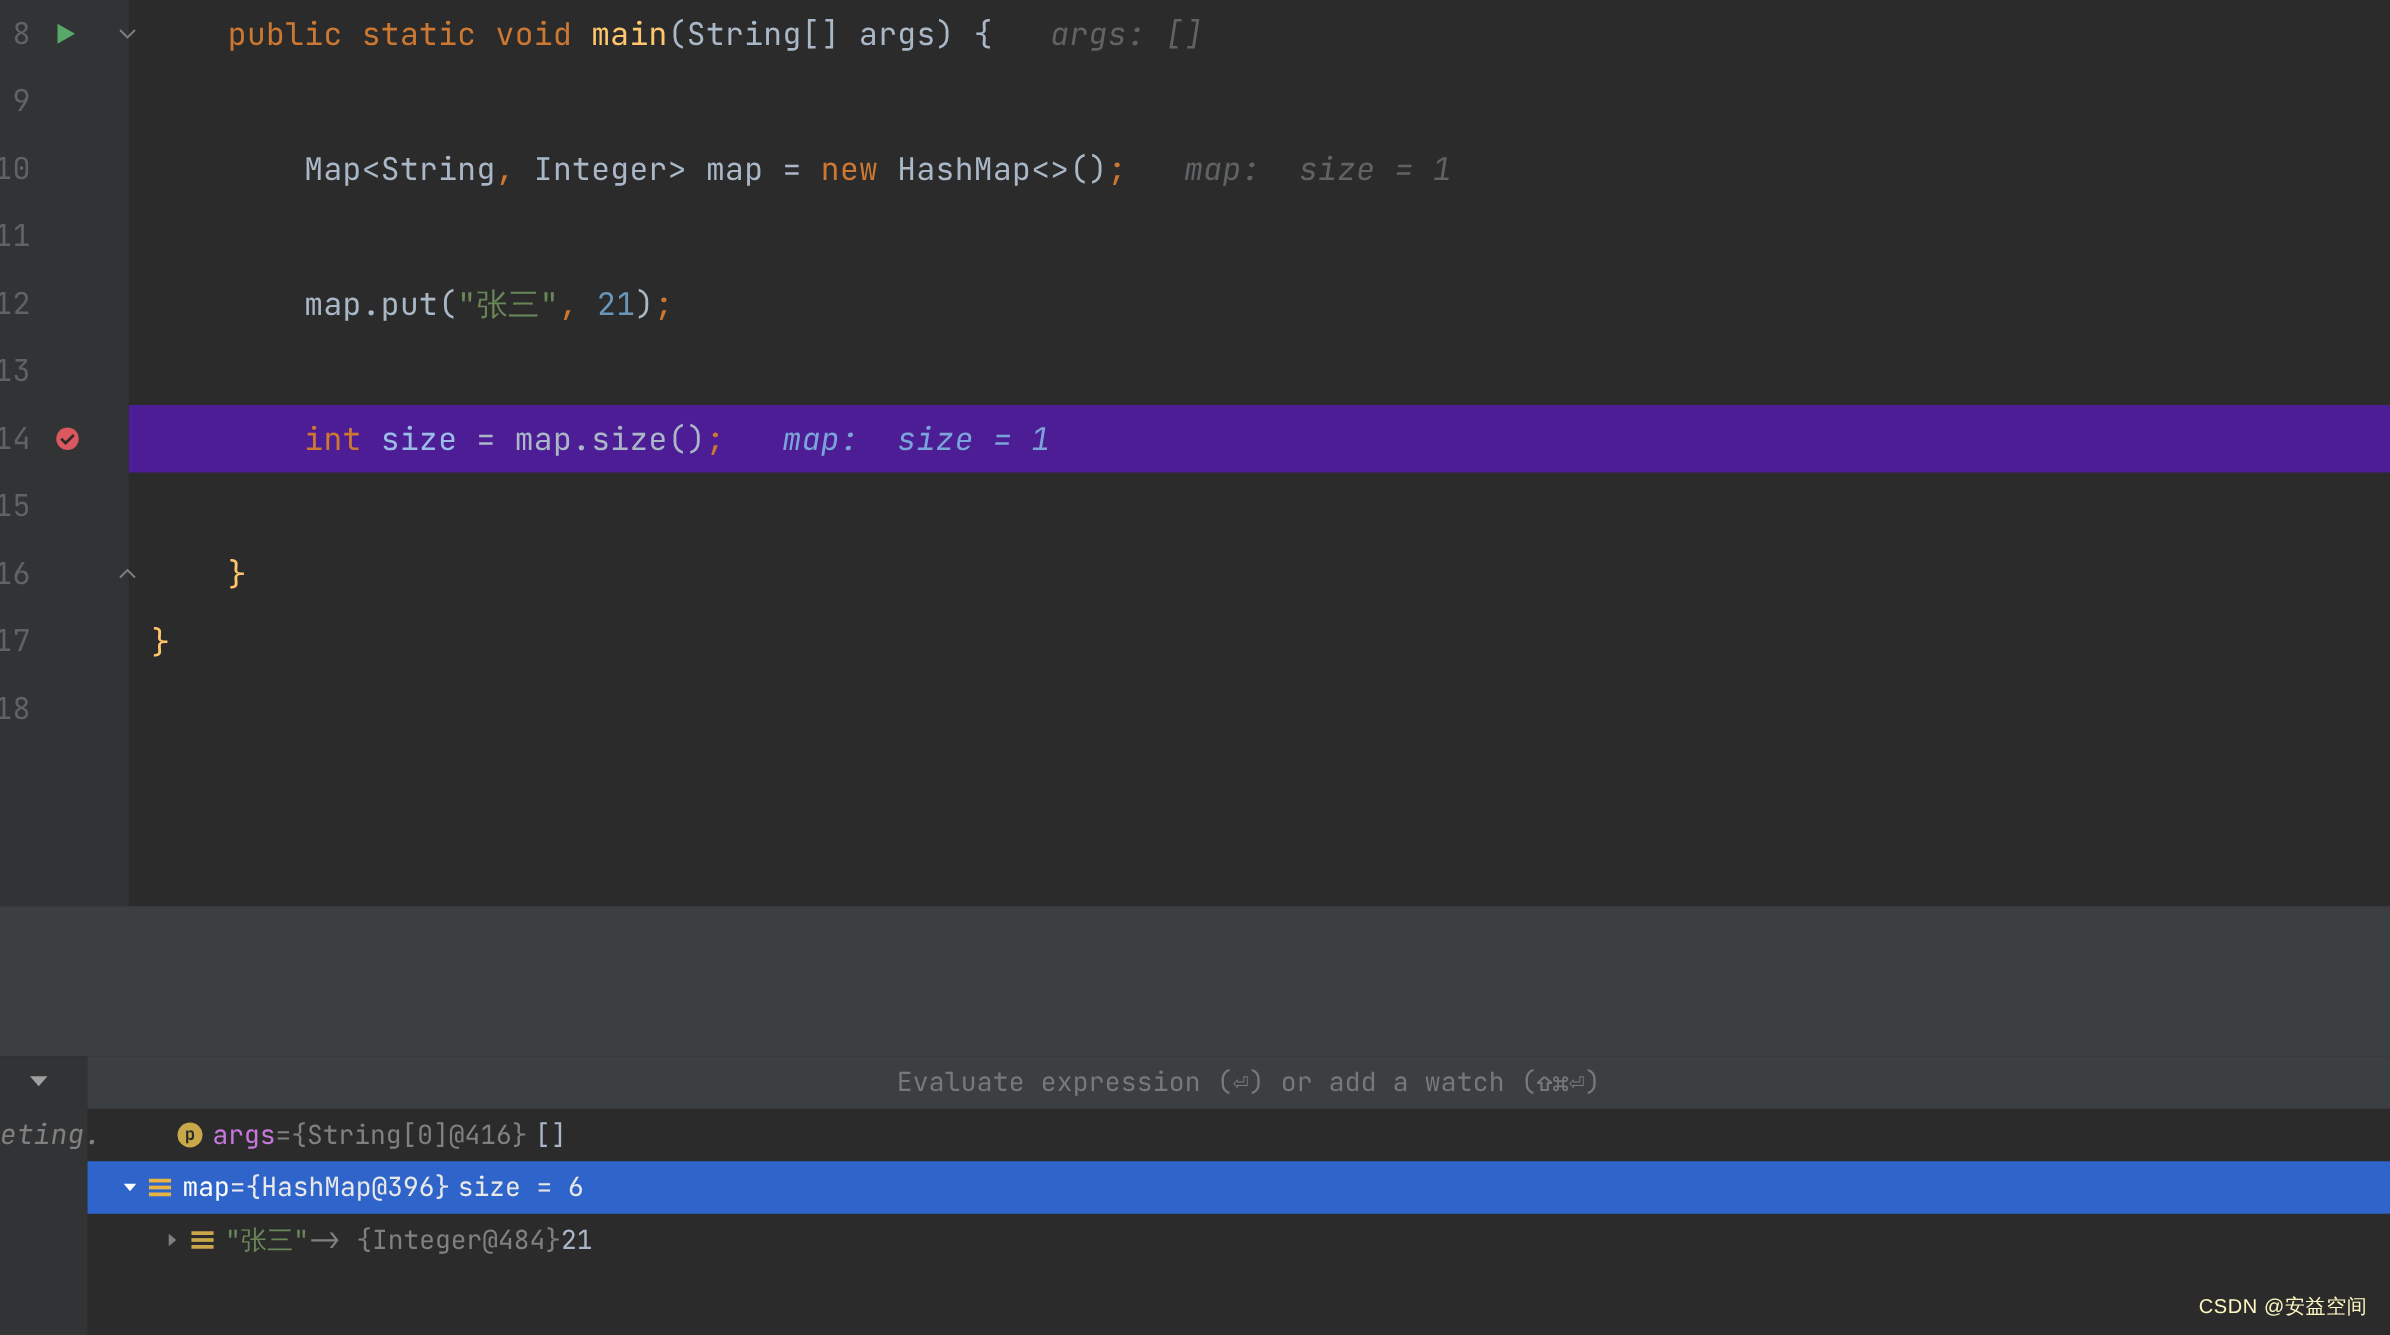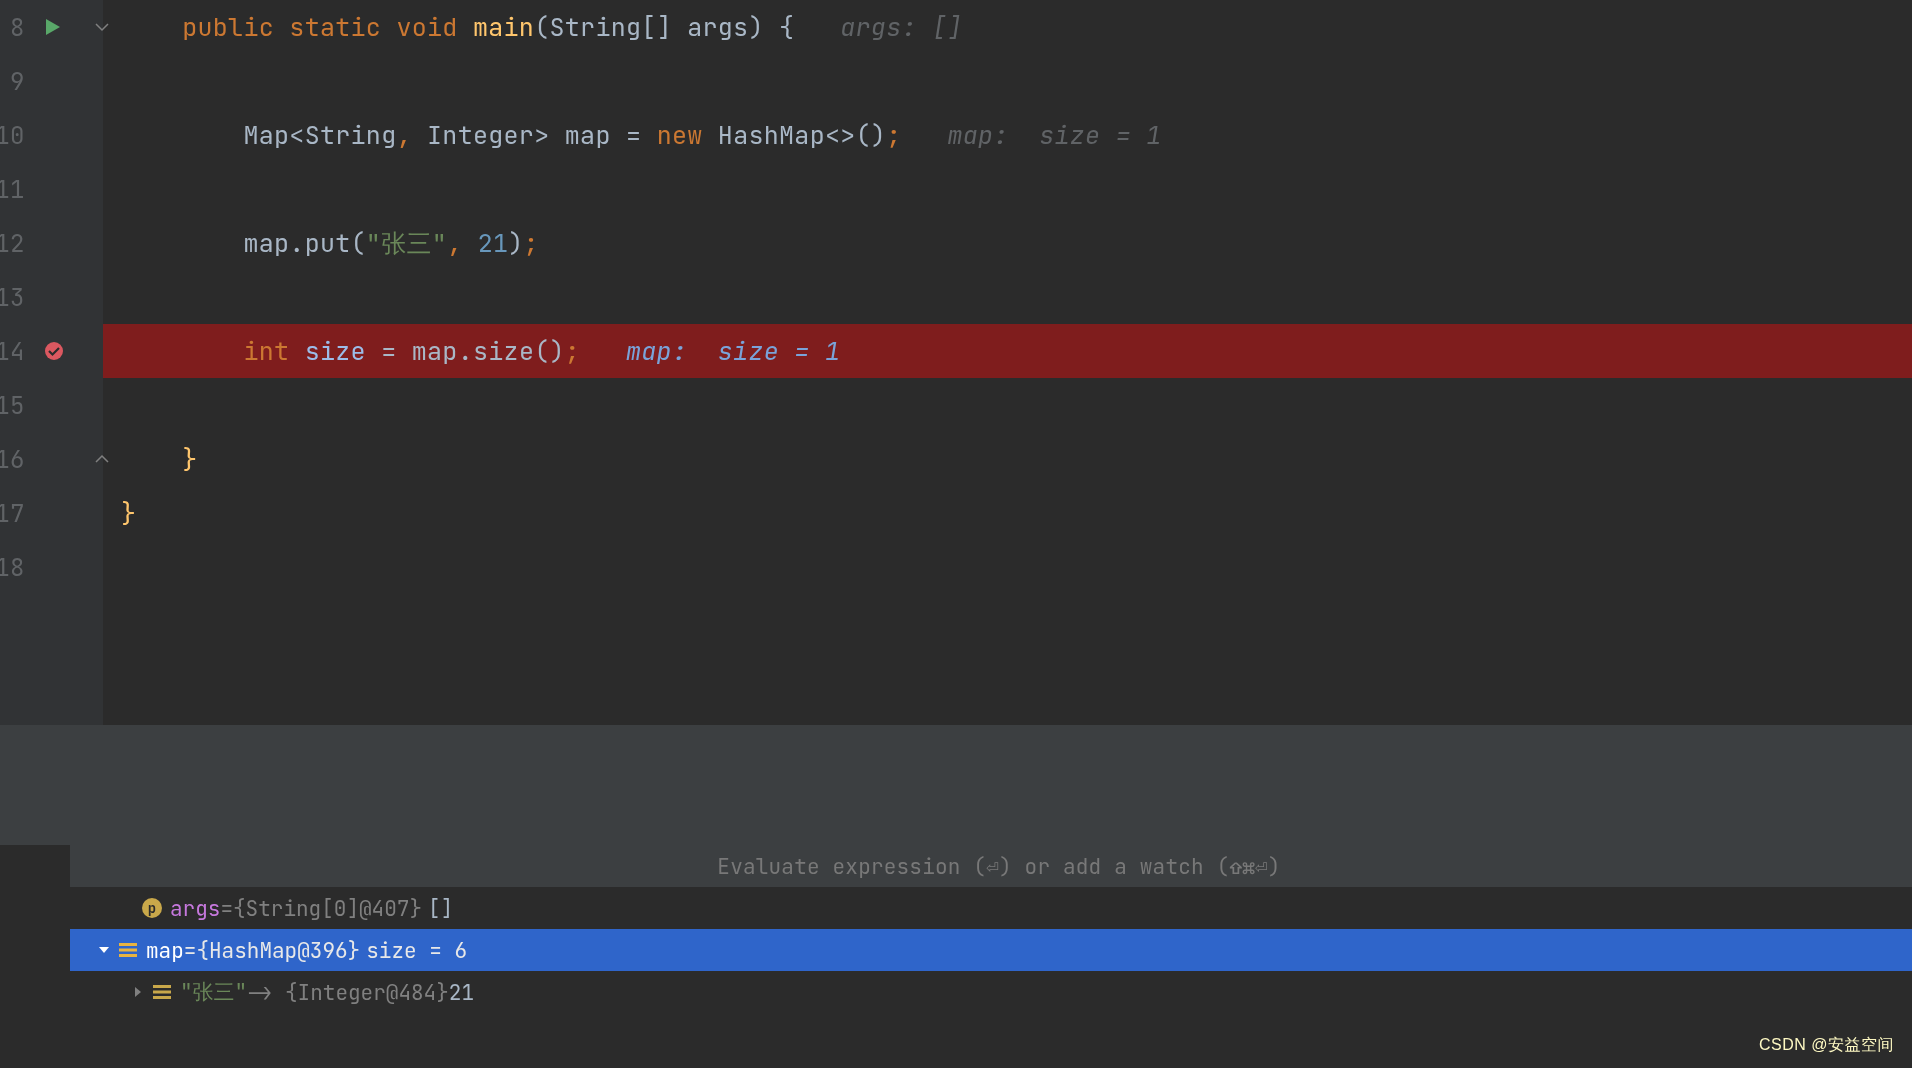--- a/index.html
+++ b/index.html
@@ -5,21 +5,21 @@
   html,body{margin:0;padding:0;width:1912px;height:1068px;background:#2b2b2b;font-family:"JetBrains Mono","Consolas","Menlo",monospace;overflow:hidden;color:#a9b7c6;}
   .editor{position:absolute;left:0;top:0;right:0;height:725px;background:#2b2b2b;}
   .gutter{position:absolute;left:0;top:0;width:103px;height:100%;background:#313335;border-right:1px solid #2b2b2b;}
   .gutter-line{position:absolute;left:0;width:100%;height:54px;display:flex;align-items:center;}
   .line-num{position:absolute;right:78px;text-align:right;color:#606366;font-size:24px;letter-spacing:0.5px;}
   .run-icon{position:absolute;left:44px;top:50%;transform:translateY(-50%);}
   .bp-icon{position:absolute;left:44px;top:50%;transform:translateY(-50%);}
   .fold-icon{position:absolute;left:95px;top:50%;transform:translateY(-50%);}
   .code-area{position:absolute;left:103px;top:0;right:0;height:100%;}
   .code-line{position:absolute;left:0;right:0;height:54px;display:flex;align-items:center;font-size:25px;white-space:pre;padding-left:18px;letter-spacing:0.3px;}
-  .hl-line{background:#7f1d1d;}
+  .hl-line{background:#4c1d95;}
   .kw{color:#cc7832;}
   .mname{color:#ffc66d;}
   .typ{color:#a9b7c6;}
   .str{color:#6a8759;}
   .num{color:#6897bb;}
   .pun{color:#a9b7c6;}
   .op{color:#cc7832;}
   .brace{color:#a9b7c6;}
   .cbrace{color:#ffc66d;}
   .hint{color:#606366;font-style:italic;}
@@ -133,31 +133,39 @@
     <div class="code-line" style="top:486px">
       <span class="cbrace">}</span>
     </div>
     <div class="code-line" style="top:540px"></div>
   </div>
 </div>
 
 <div class="panel-sep"></div>
 
 <div class="debug-panel">
+  <div class="dbg-left">
+    <span class="dbg-dropdown">
+      <svg width="16" height="12" viewBox="0 0 16 12">
+          <path d="M1 2 L8 10 L15 2 Z" fill="#a0a0a0"></path>
+        </svg>
+    </span>
+    <span class="dbg-side-label">eting.</span>
+  </div>
   <div class="dbg-right">
     <div class="eval-row">
       <span>Evaluate expression (⏎) or add a watch (⇧⌘⏎)</span>
     </div>
 
     <div class="var-row" style="padding-left:44px">
       <span class="arrow hidden">▸</span>
       <span class="p-badge">p</span>
       <span class="var-name">args</span>
       <span class="var-val"> = </span>
-      <span class="var-val">{String[0]@407} </span>
+      <span class="var-val">{String[0]@416} </span>
       <span class="var-extra" style="color:#a9b7c6">[]</span>
     </div>
 
     <div class="var-row sel" style="padding-left:20px">
       <span class="arrow sel">
         <svg width="14" height="14" viewBox="0 0 14 14">
             <path d="M2 4 L7 10 L12 4 Z" fill="#fff"></path>
           </svg>
       </span>
       <span class="list-icon">

